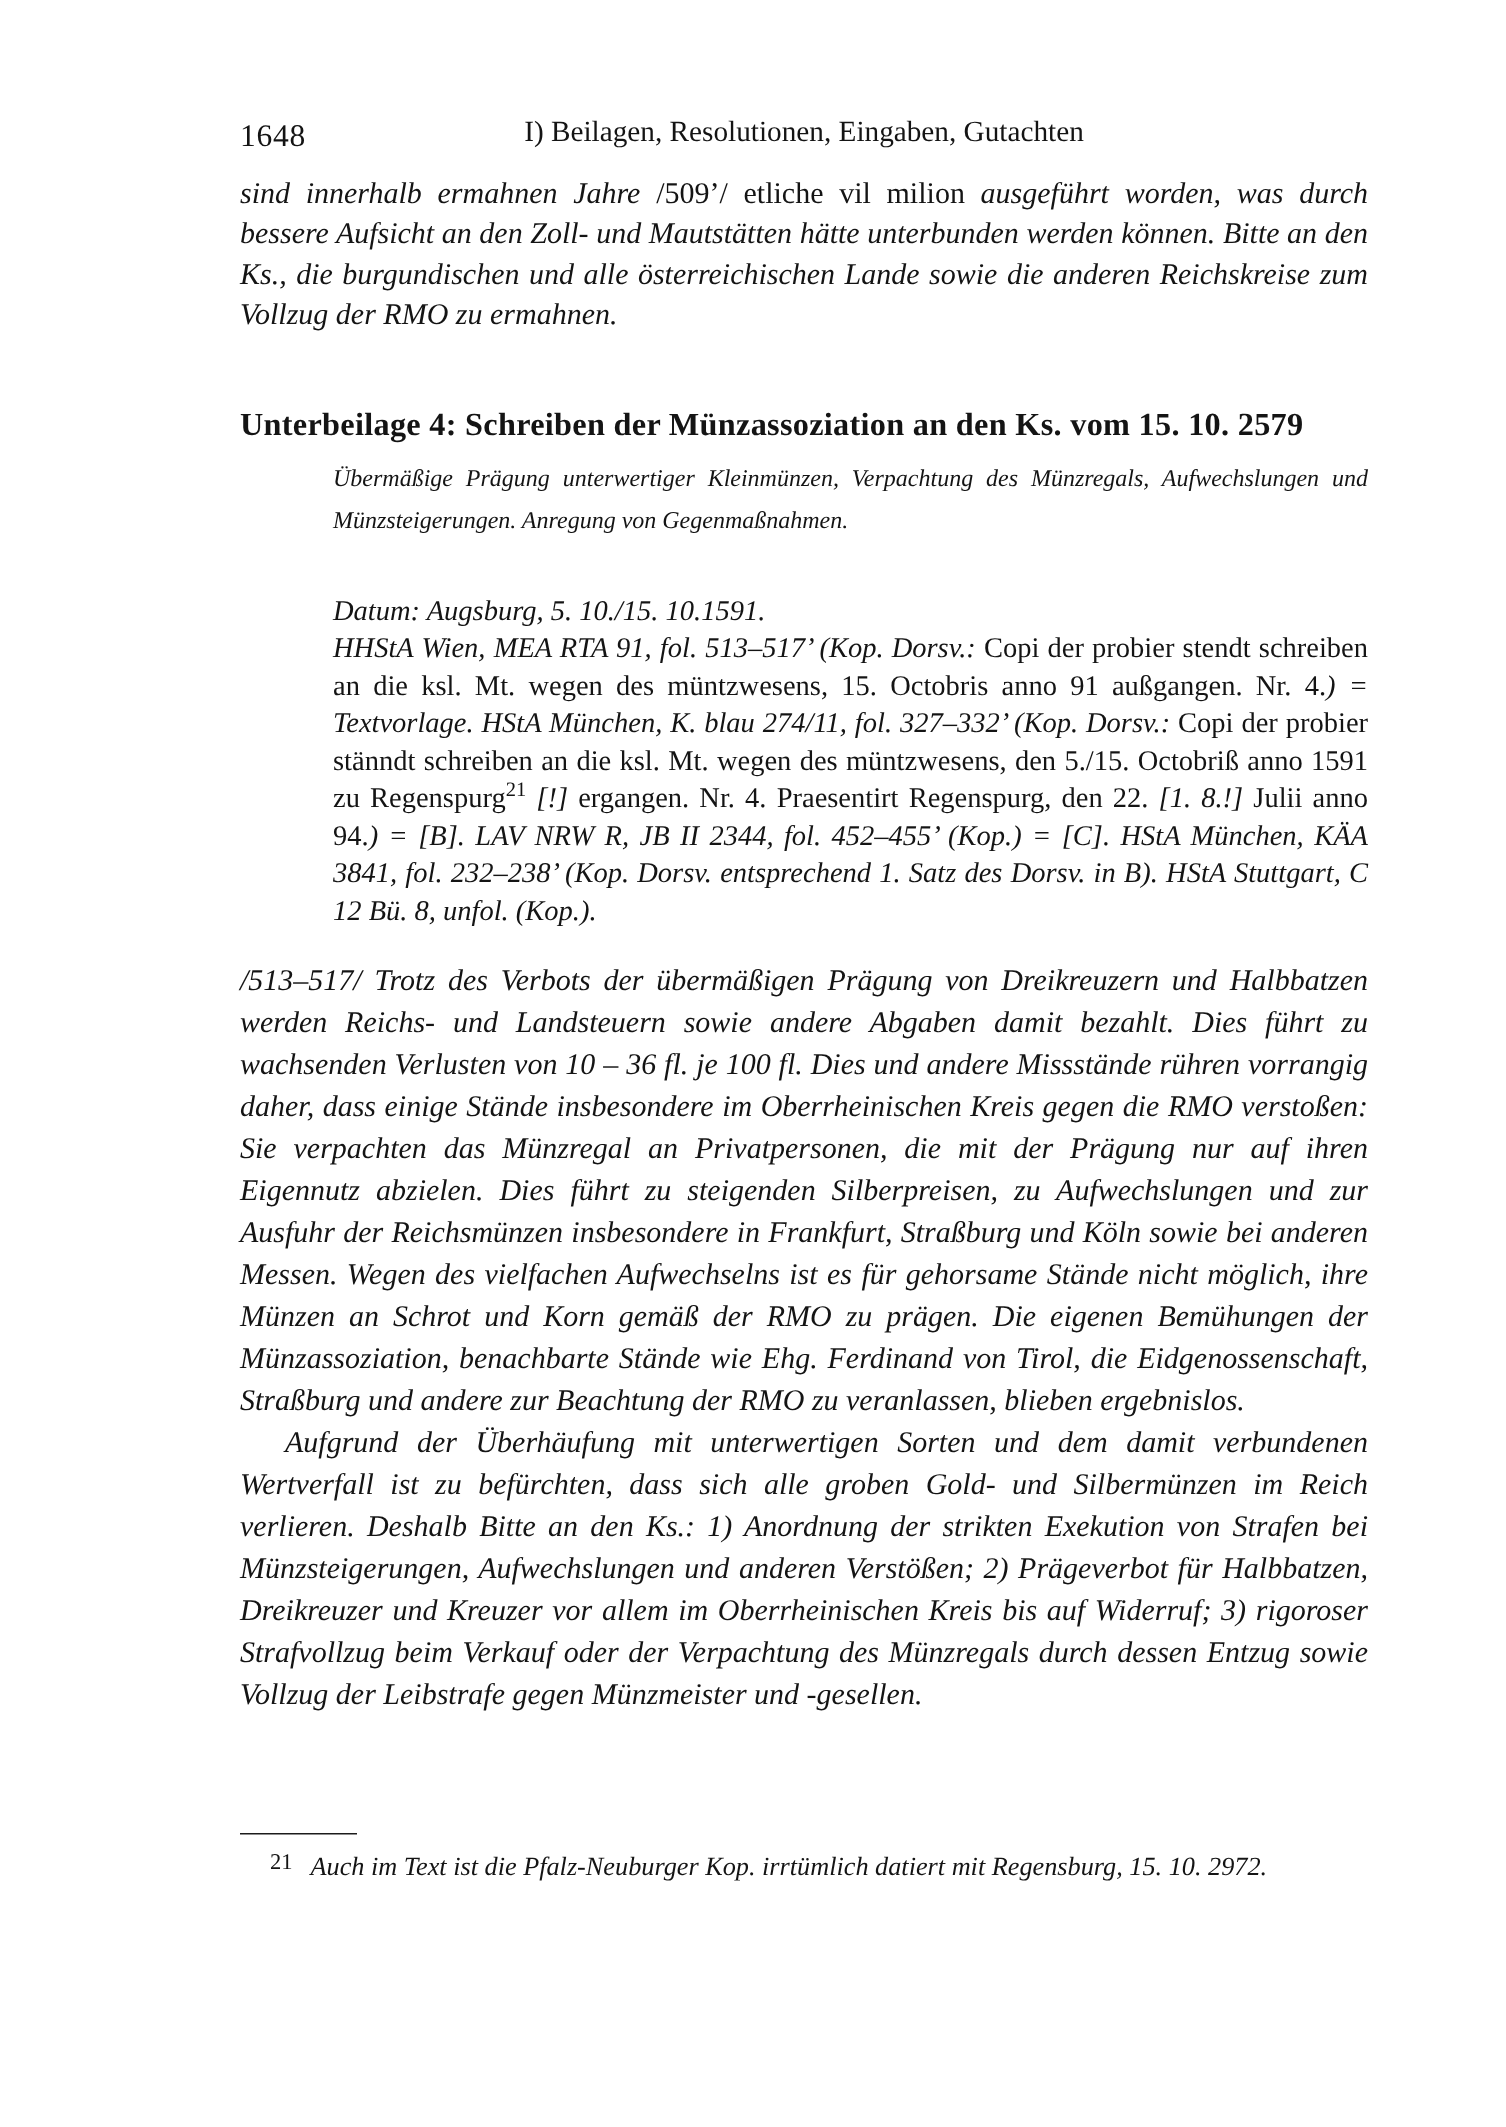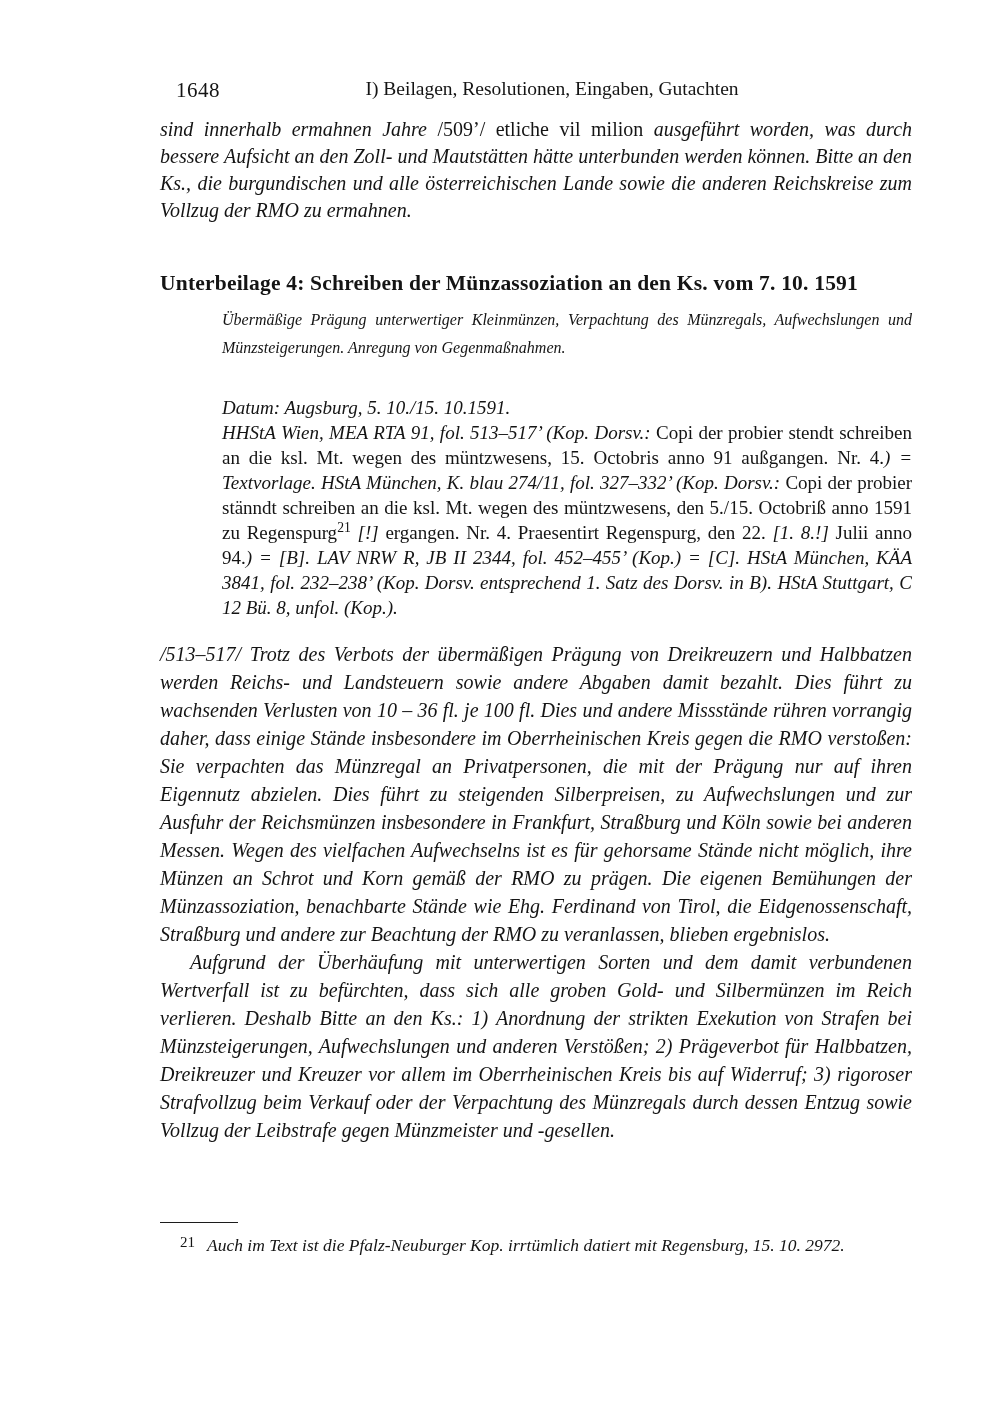--- a/index.html
+++ b/index.html
@@ -7,21 +7,21 @@
     width: 1004px; height: 1418px;
     background: #ffffff;
     color: #141414;
     font-family: "Liberation Serif", serif;
     position: relative;
     overflow: hidden;
   }
   .page { position: absolute; inset: 0; }
 
   .header-row {
-    position: absolute; top: 78px; left: 176px; width: 752px; height: 26px;
+    position: absolute; top: 78px; left: 160px; width: 752px; height: 26px;
   }
   .page-number {
     position: absolute; left: 0; top: 0;
     font-size: 21px; letter-spacing: 0.5px;
   }
   .running-header {
     text-align: center;
     font-size: 19.5px;
   }
 
@@ -97,21 +97,21 @@
 
 <div class="page">
 
   <div class="header-row">
     <span class="page-number">1648</span>
     <div class="running-header">I) Beilagen, Resolutionen, Eingaben, Gutachten</div>
   </div>
 
   <p class="intro"><span class="run-i">sind innerhalb ermahnen Jahre </span><span class="run-r">/509’/ etliche vil milion </span><span class="run-i">ausgeführt worden, was durch bessere Aufsicht an den Zoll- und Mautstätten hätte unterbunden werden können. Bitte an den Ks., die burgundischen und alle österreichischen Lande sowie die anderen Reichskreise zum Vollzug der RMO zu ermahnen.</span></p>
 
-  <h2 class="heading">Unterbeilage 4: Schreiben der Münzassoziation an den Ks. vom 7. 10. 1591</h2>
+  <h2 class="heading">Unterbeilage 4: Schreiben der Münzassoziation an den Ks. vom 15. 10. 2579</h2>
 
   <p class="summary">Übermäßige Prägung unterwertiger Kleinmünzen, Verpachtung des Münzregals, Aufwechslungen und Münzsteigerungen. Anregung von Gegenmaßnahmen.</p>
 
   <p class="datum">Datum: Augsburg, 5. 10./15. 10.1591.</p>
 
   <p class="source"><span class="run-i">HHStA Wien, MEA RTA 91, fol. 513–517’ (Kop. Dorsv.: </span><span class="run-r">Copi der probier stendt schreiben an die ksl. Mt. wegen des müntzwesens, 15. Octobris anno 91 außgangen. Nr. 4.</span><span class="run-i">) = Textvorlage. HStA München, K. blau 274/11, fol. 327–332’ (Kop. Dorsv.: </span><span class="run-r">Copi der probier stänndt schreiben an die ksl. Mt. wegen des müntzwesens, den 5./15. Octobriß anno 1591 zu Regenspurg</span><sup class="run-sup">21</sup><span class="run-i"> [!] </span><span class="run-r">ergangen. Nr. 4. Praesentirt Regenspurg, den 22. </span><span class="run-i">[1. 8.!] </span><span class="run-r">Julii anno 94.</span><span class="run-i">) = [B]. LAV NRW R, JB II 2344, fol. 452–455’ (Kop.) = [C]. HStA München, KÄA 3841, fol. 232–238’ (Kop. Dorsv. entsprechend 1. Satz des Dorsv. in B). HStA Stuttgart, C 12 Bü. 8, unfol. (Kop.).</span></p>
 
   <div class="body-text">
     <p><span class="run-i">/513–517/ Trotz des Verbots der übermäßigen Prägung von Dreikreuzern und Halbbatzen werden Reichs- und Landsteuern sowie andere Abgaben damit bezahlt. Dies führt zu wachsenden Verlusten von 10 – 36 fl. je 100 fl. Dies und andere Missstände rühren vorrangig daher, dass einige Stände insbesondere im Oberrheinischen Kreis gegen die RMO verstoßen: Sie verpachten das Münzregal an Privatpersonen, die mit der Prägung nur auf ihren Eigennutz abzielen. Dies führt zu steigenden Silberpreisen, zu Aufwechslungen und zur Ausfuhr der Reichsmünzen insbesondere in Frankfurt, Straßburg und Köln sowie bei anderen Messen. Wegen des vielfachen Aufwechselns ist es für gehorsame Stände nicht möglich, ihre Münzen an Schrot und Korn gemäß der RMO zu prägen. Die eigenen Bemühungen der Münzassoziation, benachbarte Stände wie Ehg. Ferdinand von Tirol, die Eidgenossenschaft, Straßburg und andere zur Beachtung der RMO zu veranlassen, blieben ergebnislos.</span></p>
     <p><span class="run-i">Aufgrund der Überhäufung mit unterwertigen Sorten und dem damit verbundenen Wertverfall ist zu befürchten, dass sich alle groben Gold- und Silbermünzen im Reich verlieren. Deshalb Bitte an den Ks.: 1) Anordnung der strikten Exekution von Strafen bei Münzsteigerungen, Aufwechslungen und anderen Verstößen; 2) Prägeverbot für Halbbatzen, Dreikreuzer und Kreuzer vor allem im Oberrheinischen Kreis bis auf Widerruf; 3) rigoroser Strafvollzug beim Verkauf oder der Verpachtung des Münzregals durch dessen Entzug sowie Vollzug der Leibstrafe gegen Münzmeister und -gesellen.</span></p>

